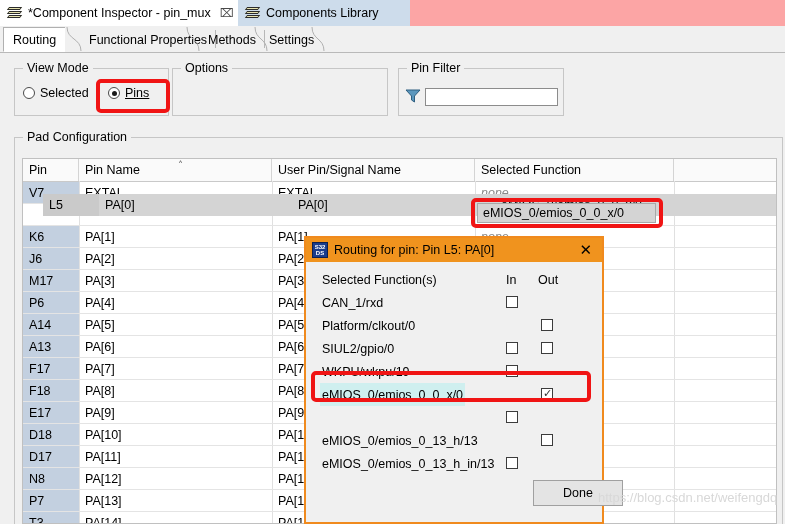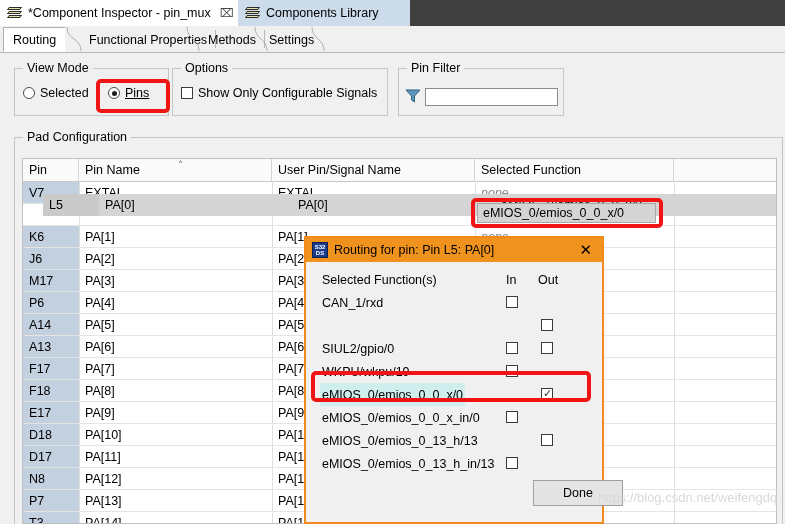--- a/index.html
+++ b/index.html
@@ -9,21 +9,21 @@
     background: #ffffff;
     font-family: "Liberation Sans", sans-serif;
     font-size: 12px;
     color: #000;
   }
   #root { position: relative; width: 785px; height: 524px; background: #f0f0f0; }
 
   
   .tabstrip {
     position: absolute; left: 0; top: 0; width: 785px; height: 26px;
-    background: #404040;
+    background: #fca5a5;
     border-bottom: 1px solid #c8ccd0;
   }
   .etab {
     position: absolute; top: 0; height: 26px;
     display: flex; align-items: center; gap: 5px;
     padding: 0 8px;
     font-size: 12.5px;
     white-space: nowrap;
   }
   .etab.active { background: #ffffff; }
@@ -303,24 +303,20 @@
     </div>
     <div class="ctrl" style="position:absolute; left:93px; top:17px;text-decoration:underline;">
       <span class="radio checked"></span>
       <span>Pins</span>
     </div>
   </div>
   <div class="redbox" style="left:96px; top:79px; width:74px; height:34px;"></div>
 
   <div class="groupbox" style="left:172px; top:68px; width:216px; height:48px;">
     <span class="legend">Options</span>
-    <div class="ctrl" style="position:absolute; left:8px; top:17px;">
-      <span class="cbox"></span>
-      <span>Show Only Configurable Signals</span>
-    </div>
   </div>
 
   <div class="groupbox" style="left:398px; top:68px; width:166px; height:48px;">
     <span class="legend">Pin Filter</span>
   </div>
   <svg class="funnel" style="left:405px; top:88px;" width="16" height="16" viewBox="0 0 16 16">
     <path d="M1 2 H15 L9.5 8 V14 L6.5 12 V8 Z" fill="#5b97bd" stroke="#2f5f80" stroke-width="1" stroke-linejoin="round"></path>
   </svg>
   <input class="filter-input" style="left: 425px; top: 88px; width: 133px; height: 18px;" type="text" value="" placeholder="">
 
@@ -496,39 +492,39 @@
       <span class="h" style="left:200px;">In</span>
       <span class="h" style="left:232px;">Out</span>
     </div>
 
     <div id="dlg-rows">
         <div class="dlg-row" style="top: 53px;">
           <span class="label">CAN_1/rxd</span>
           <span class="cbox in-box"></span>
         </div>
         <div class="dlg-row" style="top: 76px;">
+          <span class="label">Platform/clkout/0</span>
           <span class="cbox out-box"></span>
         </div>
         <div class="dlg-row" style="top: 99px;">
           <span class="label">SIUL2/gpio/0</span>
           <span class="cbox in-box"></span>
           <span class="cbox out-box"></span>
         </div>
         <div class="dlg-row" style="top: 122px;">
           <span class="label">WKPU/wkpu/19</span>
           <span class="cbox in-box"></span>
         </div>
         <div class="dlg-row" style="top: 145px;">
           <span class="label hl">eMIOS_0/emios_0_0_x/0</span>
           <span class="cbox out-box">
             <span class="check-mark">✓</span>
           </span>
         </div>
         <div class="dlg-row" style="top: 168px;">
-          <span class="label">eMIOS_0/emios_0_0_x_in/0</span>
           <span class="cbox in-box"></span>
         </div>
         <div class="dlg-row" style="top: 191px;">
           <span class="label">eMIOS_0/emios_0_13_h/13</span>
           <span class="cbox out-box"></span>
         </div>
         <div class="dlg-row" style="top: 214px;">
           <span class="label">eMIOS_0/emios_0_13_h_in/13</span>
           <span class="cbox in-box"></span>
         </div>

